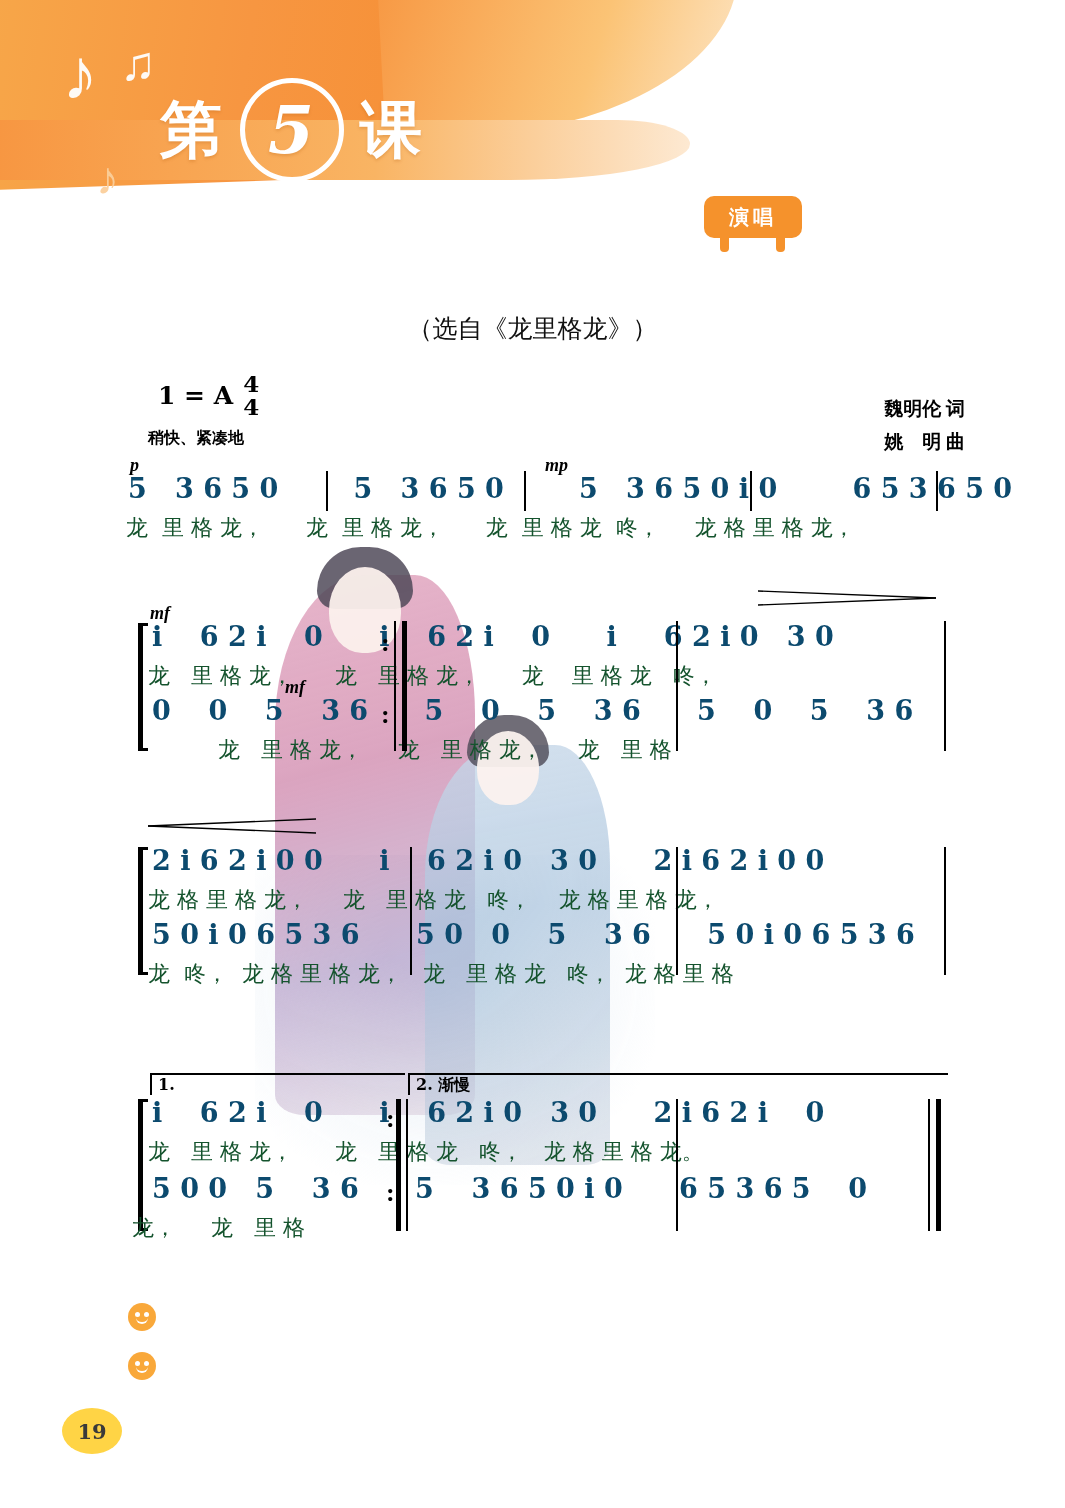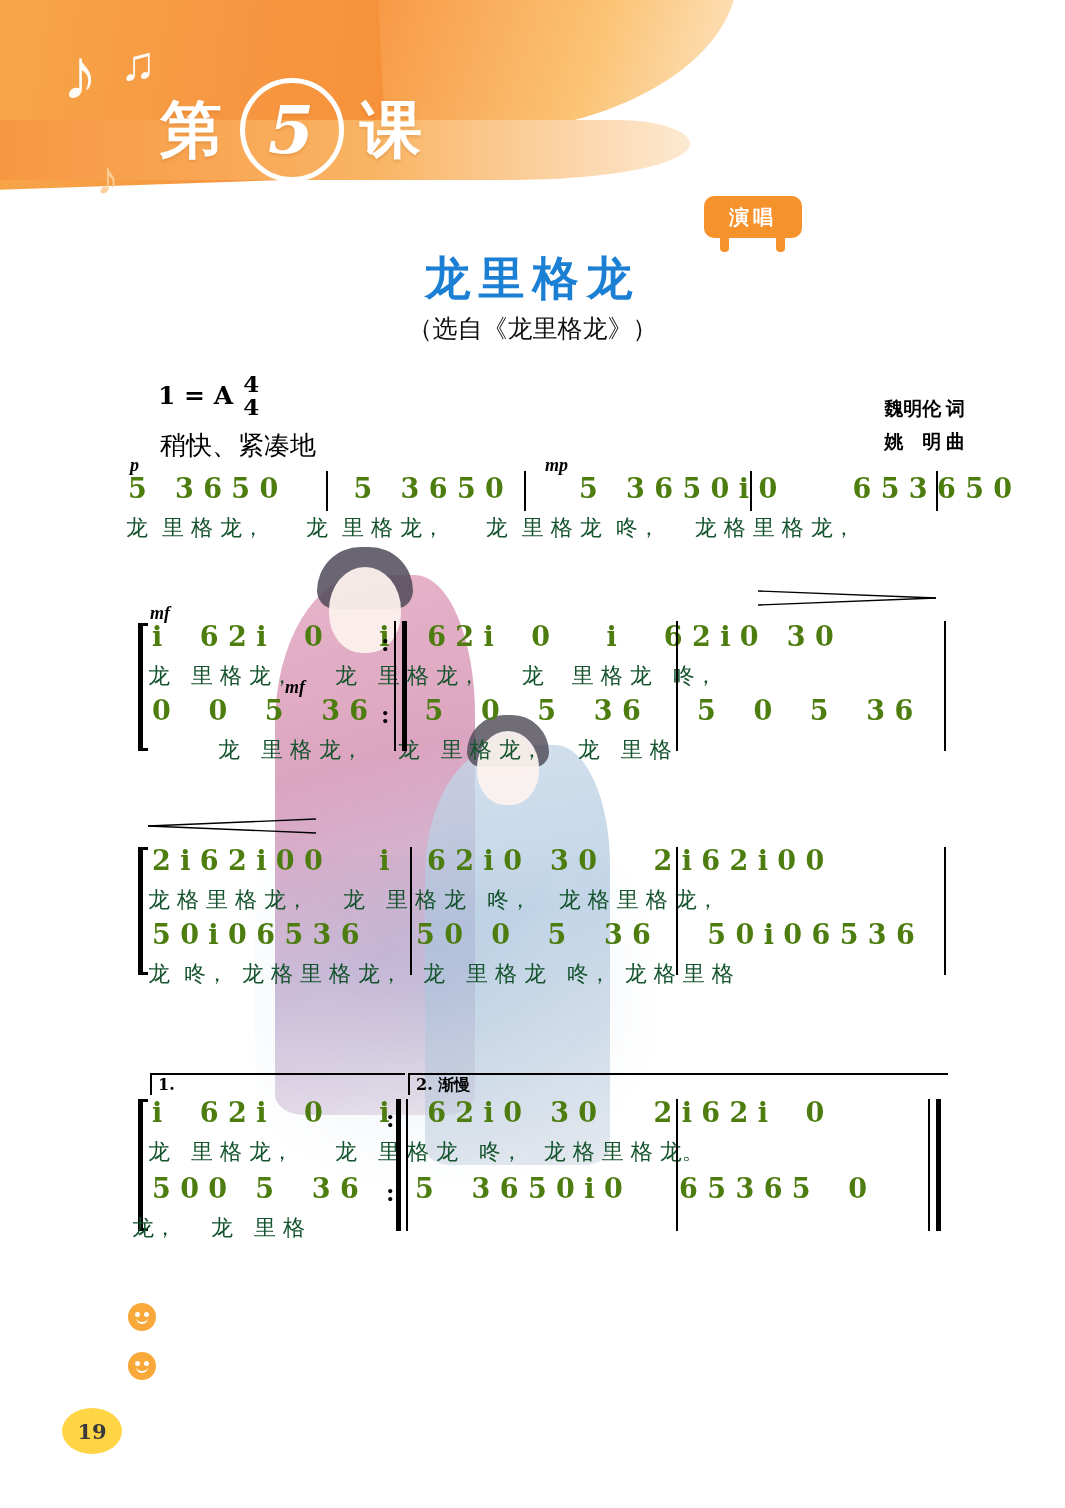--- a/index.html
+++ b/index.html
@@ -130,21 +130,21 @@
   .keysig {
     position: absolute; top: 372px; left: 158px;
     font-size: 25px; font-weight: bold; font-family:"DejaVu Serif",serif;
     display:flex; align-items:center; gap:10px;
   }
   .meter { display:inline-block; text-align:center; line-height: 1.0; font-size: 23px; }
   .meter .num { display:block; }
   .meter .den { display:block; border-top: 0px solid #000; }
   .tempo-mark {
     position: absolute; top: 428px; left: 148px;
-    font-size: 26px; font-weight: normal; margin-left: 12px;
+    font-size: 16px; font-weight: bold;
   }
   .credits {
     position: absolute; top: 392px; right: 100px;
     text-align: left; font-size: 19px; line-height: 1.75;
     font-weight: bold;
   }
 
   
   .score {
     position: absolute;
@@ -178,21 +178,21 @@
 
   
   .system { position: absolute; left: 0; width: 1065px; }
 
   .notes {
     font-family: "DejaVu Serif", serif;
     font-size: 27px;
     font-weight: bold;
     letter-spacing: 0px;
     white-space: pre;
-    color: #4d7c0f;
+    color: #0c4a6e;
   }
   .lyrics {
     font-family: "DejaVu Serif", serif;
     font-size: 22px;
     white-space: pre;
     color: #14532d;
   }
   .dyn {
     font-family: "Liberation Serif", serif;
     font-style: italic;
@@ -282,21 +282,20 @@
       <span>课</span>
     </div>
   </div>
 
   <div class="badge">
     <div class="badge-leg l"></div>
     <div class="badge-leg r"></div>
     <div class="badge-body">演唱</div>
   </div>
 
-  <div class="song-title">龙里格龙</div>
   <div class="song-sub">（选自《龙里格龙》）</div>
 
   <div class="keysig">
     <span>1 = A</span>
     <span class="meter">
       <span class="num">4</span>
       <span class="den">4</span>
     </span>
   </div>
   <div class="tempo-mark">稍快、紧凑地</div>

